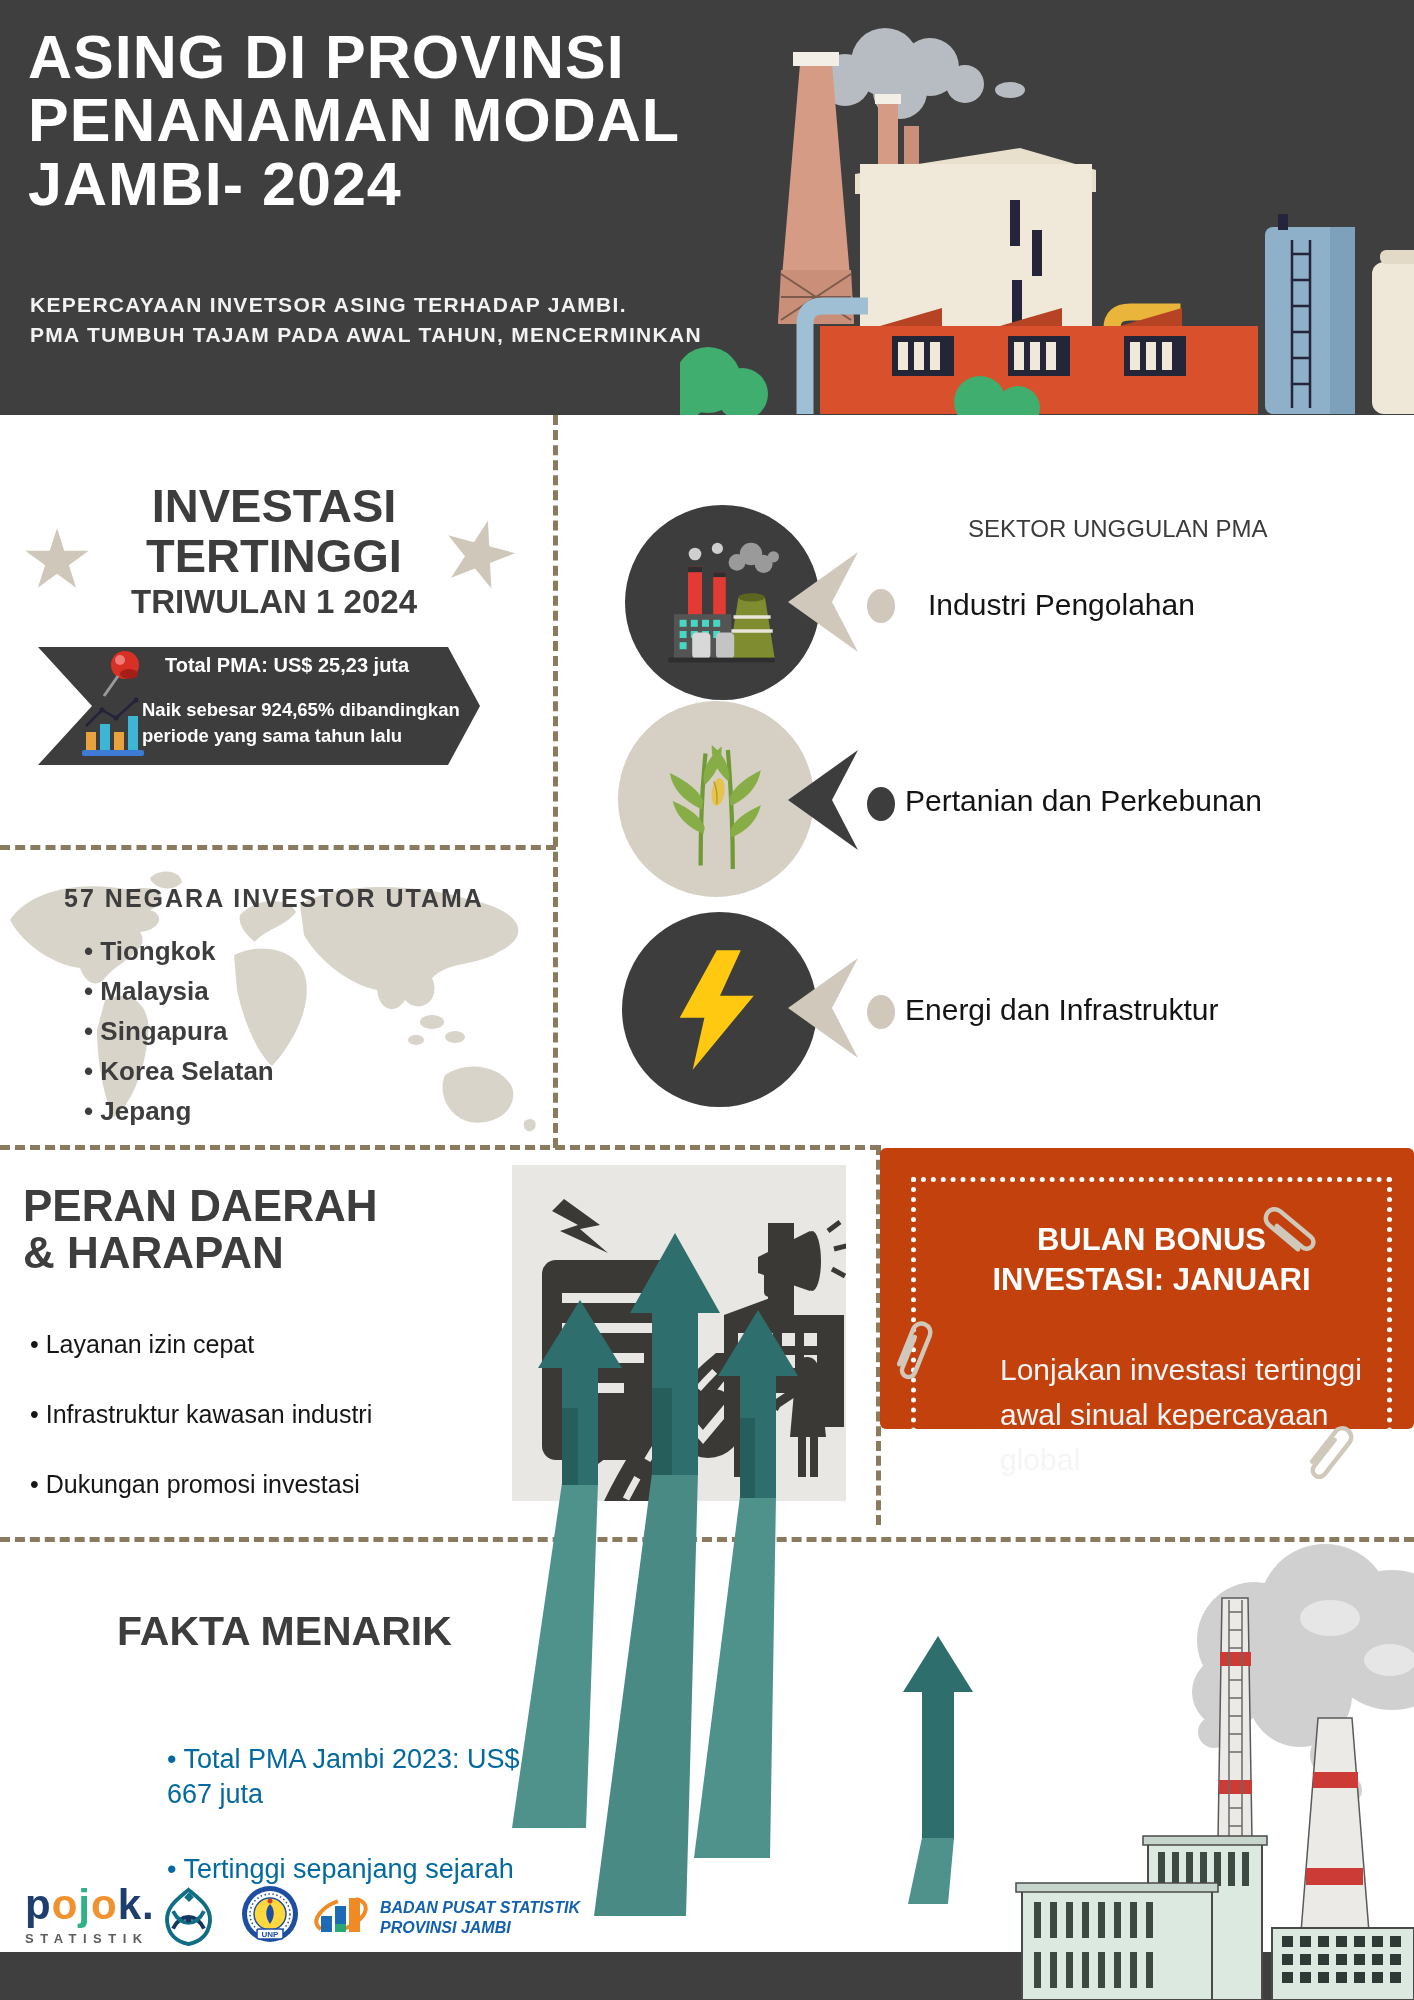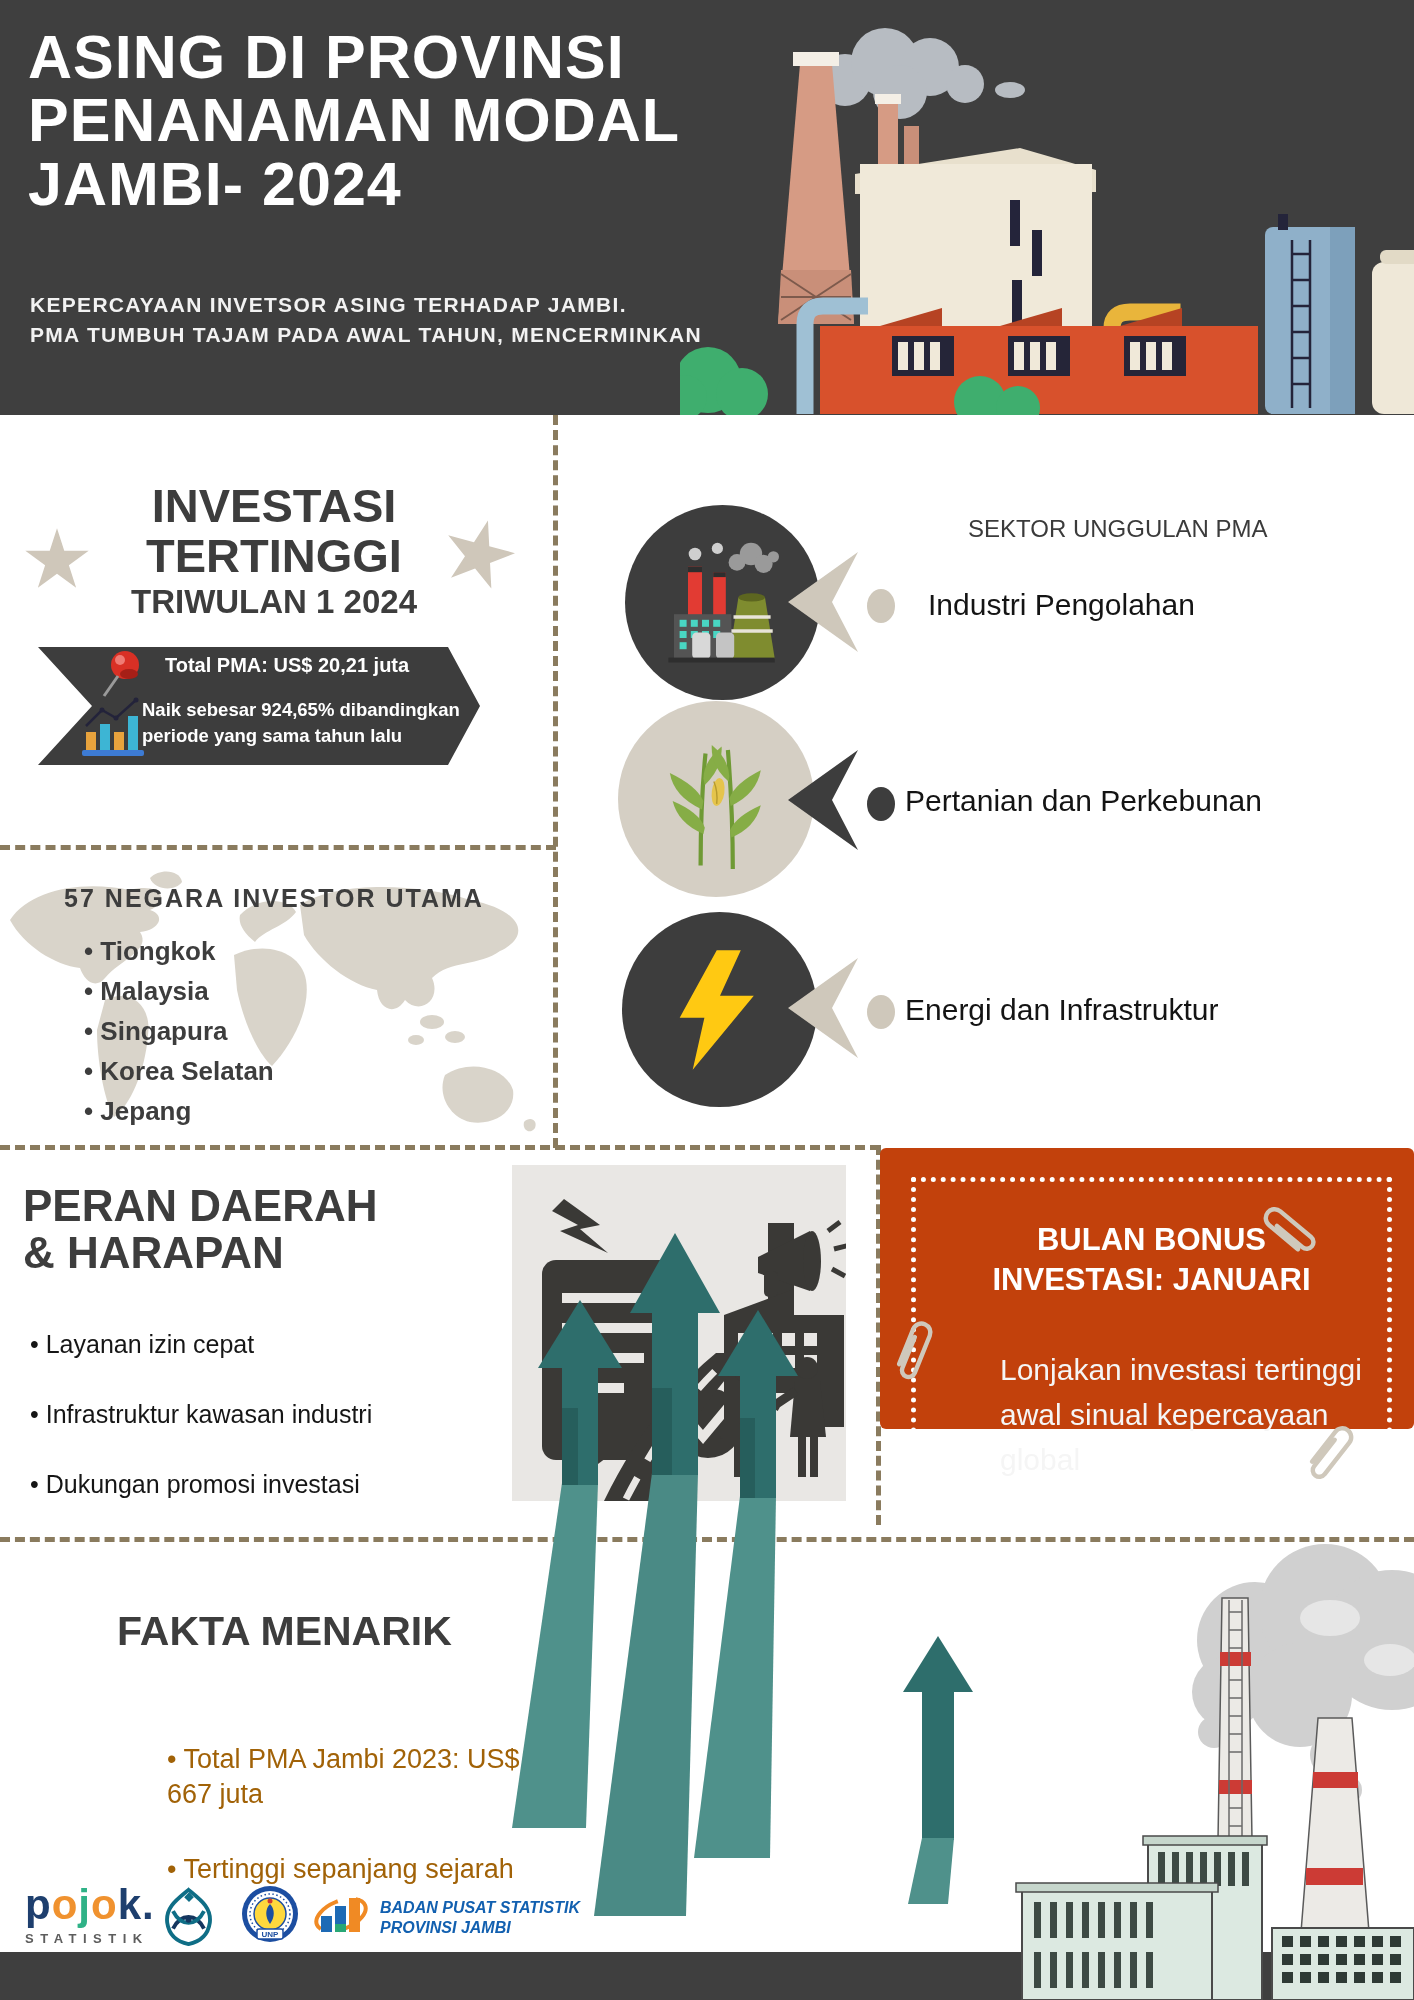--- a/index.html
+++ b/index.html
@@ -35,21 +35,21 @@
   .ri::before { content:"•   "; }
   .bonus { left:880px; top:1148px; width:534px; height:281px; background:#c2410c;border-radius:6px; }
   .bonus-inner { position:absolute; left:31px; top:29px; width:481px; height:326px;
     border:5px dotted #ffffff; }
   .bonus-title { position:absolute; left:0; top:38px; width:100%; text-align:center;
     color:#fff; font-size:31px; font-weight:800; line-height:1.3; }
   .bonus-body { position:absolute; left:84px; top:165px; width:408px; color:#f5f5f5;
     font-size:30px; line-height:1.5; }
   .facts-title { left:117px; top:1608px; font-size:41px; font-weight:800; color:#3d3d3d; }
   .facts-list { left:167px; top:1742px; width:380px; }
-  .facts-list .fi { font-size:27px; color:#a16207; line-height:1.3; margin-bottom:40px; }
+  .facts-list .fi { font-size:27px; color:#0369a1; line-height:1.3; margin-bottom:40px; }
   .fi::before { content:"•   "; }
   .footer-bar { left:0; top:1952px; width:1414px; height:48px; background:#3f3f3f; }
   .pojok { left:25px; top:1884px; }
   .pojok-word { font-size:42px; font-weight:800; letter-spacing:1px; line-height:1; }
   .pojok-sub { font-size:13px; font-weight:700; letter-spacing:6.5px; color:#5d5d5d;
     margin-top:5px; }
   .bps-text { font-style:italic; font-weight:800; color:#1260b0; font-size:16px;
     line-height:1.25; }
 </style>
 </head>
@@ -169,21 +169,21 @@
       <rect x="56" y="92" width="10" height="18" fill="#e8a33d"></rect>
       <rect x="70" y="84" width="10" height="26" fill="#3db5d4"></rect>
       <rect x="84" y="92" width="10" height="18" fill="#e8a33d"></rect>
       <rect x="98" y="76" width="10" height="34" fill="#3db5d4"></rect>
       <polyline points="56,86 72,70 86,78 106,60" stroke="#23233a" stroke-width="2.5" fill="none"></polyline>
       <circle cx="72" cy="70" r="2.5" fill="#23233a"></circle>
         <circle cx="86" cy="78" r="2.5" fill="#23233a"></circle>
         <circle cx="106" cy="60" r="2.5" fill="#23233a"></circle>
     </g>
   </svg>
-  <div class="abs ribbon-txt" style="left:165px; top:654px; font-size:20px;">Total PMA: US$ 20,21 juta</div>
+  <div class="abs ribbon-txt" style="left:165px; top:654px; font-size:20px;">Total PMA: US$ 25,23 juta</div>
   <div class="abs ribbon-txt" style="left:142px; top:697px; font-size:18.5px; line-height:1.42;">
     <div>Naik sebesar 924,65% dibandingkan</div>
     <div>periode yang sama tahun lalu</div>
   </div>
 
   <svg class="abs" style="left:0; top:860px;" width="545" height="290" viewBox="0 0 545 290">
     <g fill="#d9d4ca">
       <path d="M10,60 C30,30 80,20 130,30 C160,22 172,40 150,50 C166,55 160,70 140,72 C152,90 120,100 105,118 C95,130 84,120 80,108 C55,105 24,86 10,60 Z"></path>
       <path d="M150,18 C160,8 180,10 182,22 C175,32 154,30 150,18 Z"></path>
       <path d="M105,140 C130,128 152,145 148,175 C145,212 130,246 114,257 C104,240 97,200 97,170 Z"></path>

